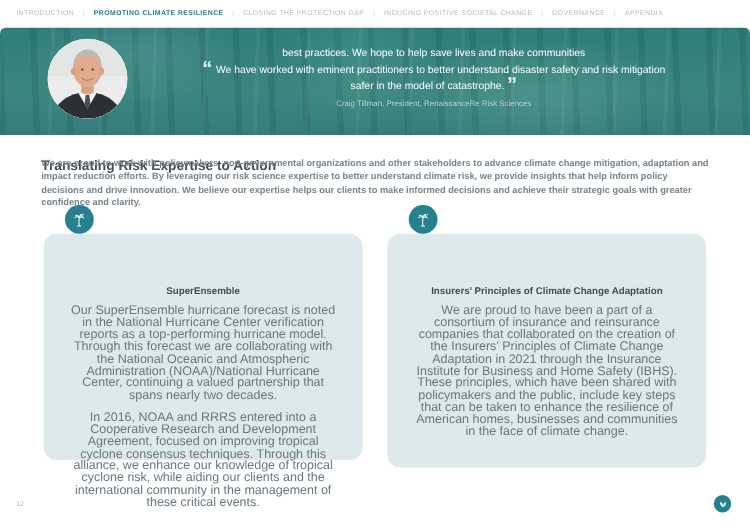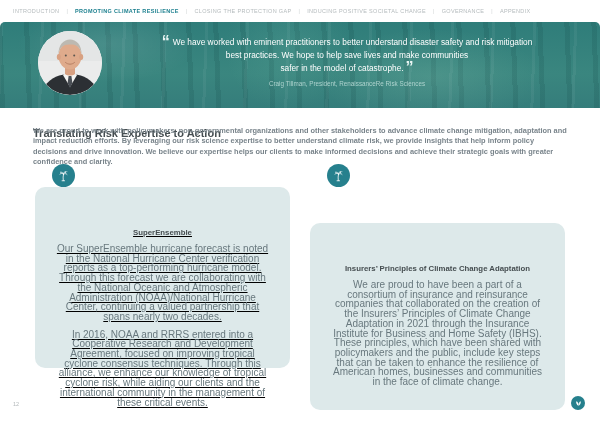--- a/index.html
+++ b/index.html
@@ -63,22 +63,22 @@
     position:absolute; top:164px; width:23px; height:23px; border-radius:50%;
     background:#26808d; display:flex; align-items:center; justify-content:center;
     z-index:2;
   }
   .card-icon.left  { left:52px; }
   .card-icon.right { left:327px; }
   .card {
     position:absolute; top:187px; width:255px; background:#dde9ea;
     border-radius:10px; padding:41px 20px 16px; text-align:center;
   }
-  .card.left  { left:35px;  height:181px;text-decoration:underline; }
-  .card.right { left:310px; height:187px;margin-top:36px; }
+  .card.left  { left:35px;  height:181px; }
+  .card.right { left:310px; height:187px; }
   .card h3 { margin:0 0 7px; font-size:7.8px; font-weight:bold; color:#454d50; }
   .card p  { margin:0 0 8px; font-size:10px; line-height:9.7px; color:#68787e; }
 
   
   .page-number {
     position:absolute; left:13px; top:401px;
     font-size:5.5px; color:#b3b8ba;
   }
   .logo-badge {
     position:absolute; left:571px; top:396px; width:14px; height:14px;
@@ -132,24 +132,24 @@
 
           <path d="M20.5,24 C20,13.5 26,8.5 32,8.5 C38,8.5 44,13.5 43.5,24 C43,19 41,15.5 37,14 C34.5,13.2 29.5,13.2 27,14 C23,15.5 21,19 20.5,24 Z" fill="#bdb9b1"></path>
 
           <circle cx="27.8" cy="24.5" r="1" fill="#5c5650"></circle>
           <circle cx="36.2" cy="24.5" r="1" fill="#5c5650"></circle>
           <path d="M27.5,31.5 C30,33.8 34,33.8 36.5,31.5" fill="none" stroke="#b67f63" stroke-width="1" stroke-linecap="round"></path>
         </g>
       </svg>
     </div>
     <div class="quote">
+      <div class="q-line">best practices. We hope to help save lives and make communities</div>
       <div class="q-line">
         <span class="qmark open">“</span><span>We have worked with eminent practitioners to better understand disaster safety and risk mitigation</span>
       </div>
-      <div class="q-line">best practices. We hope to help save lives and make communities</div>
       <div class="q-line">
         <span>safer in the model of catastrophe.</span><span class="qmark close">”</span>
       </div>
       <div class="attr">Craig Tillman, President, RenaissanceRe Risk Sciences</div>
     </div>
   </div>
 
   <div class="body-heading">Translating Risk Expertise to Action</div>
   <div class="intro">We are proud to work with policymakers, non-governmental organizations and other stakeholders to advance climate change mitigation, adaptation and impact reduction efforts. By leveraging our risk science expertise to better understand climate risk, we provide insights that help inform policy decisions and drive innovation. We believe our expertise helps our clients to make informed decisions and achieve their strategic goals with greater confidence and clarity.</div>
 

